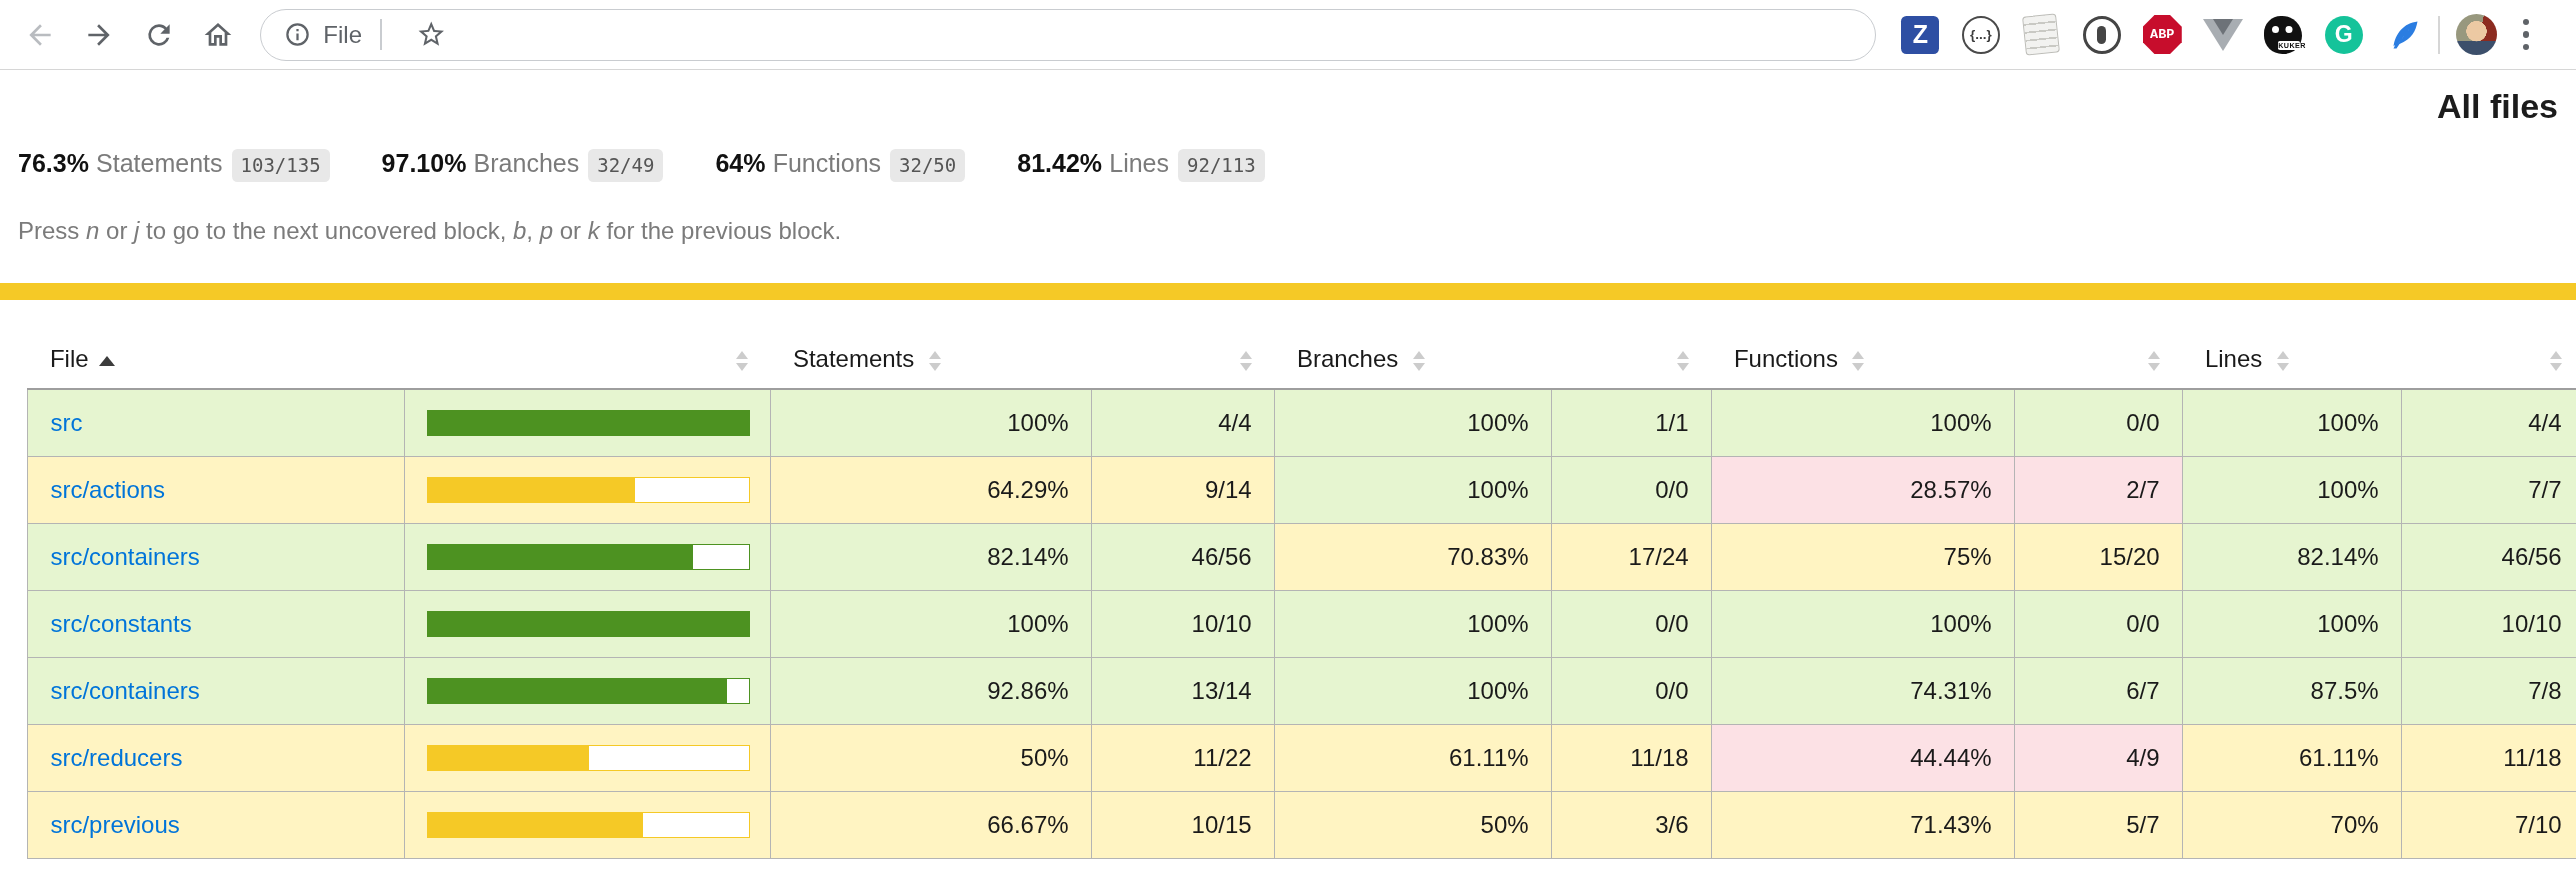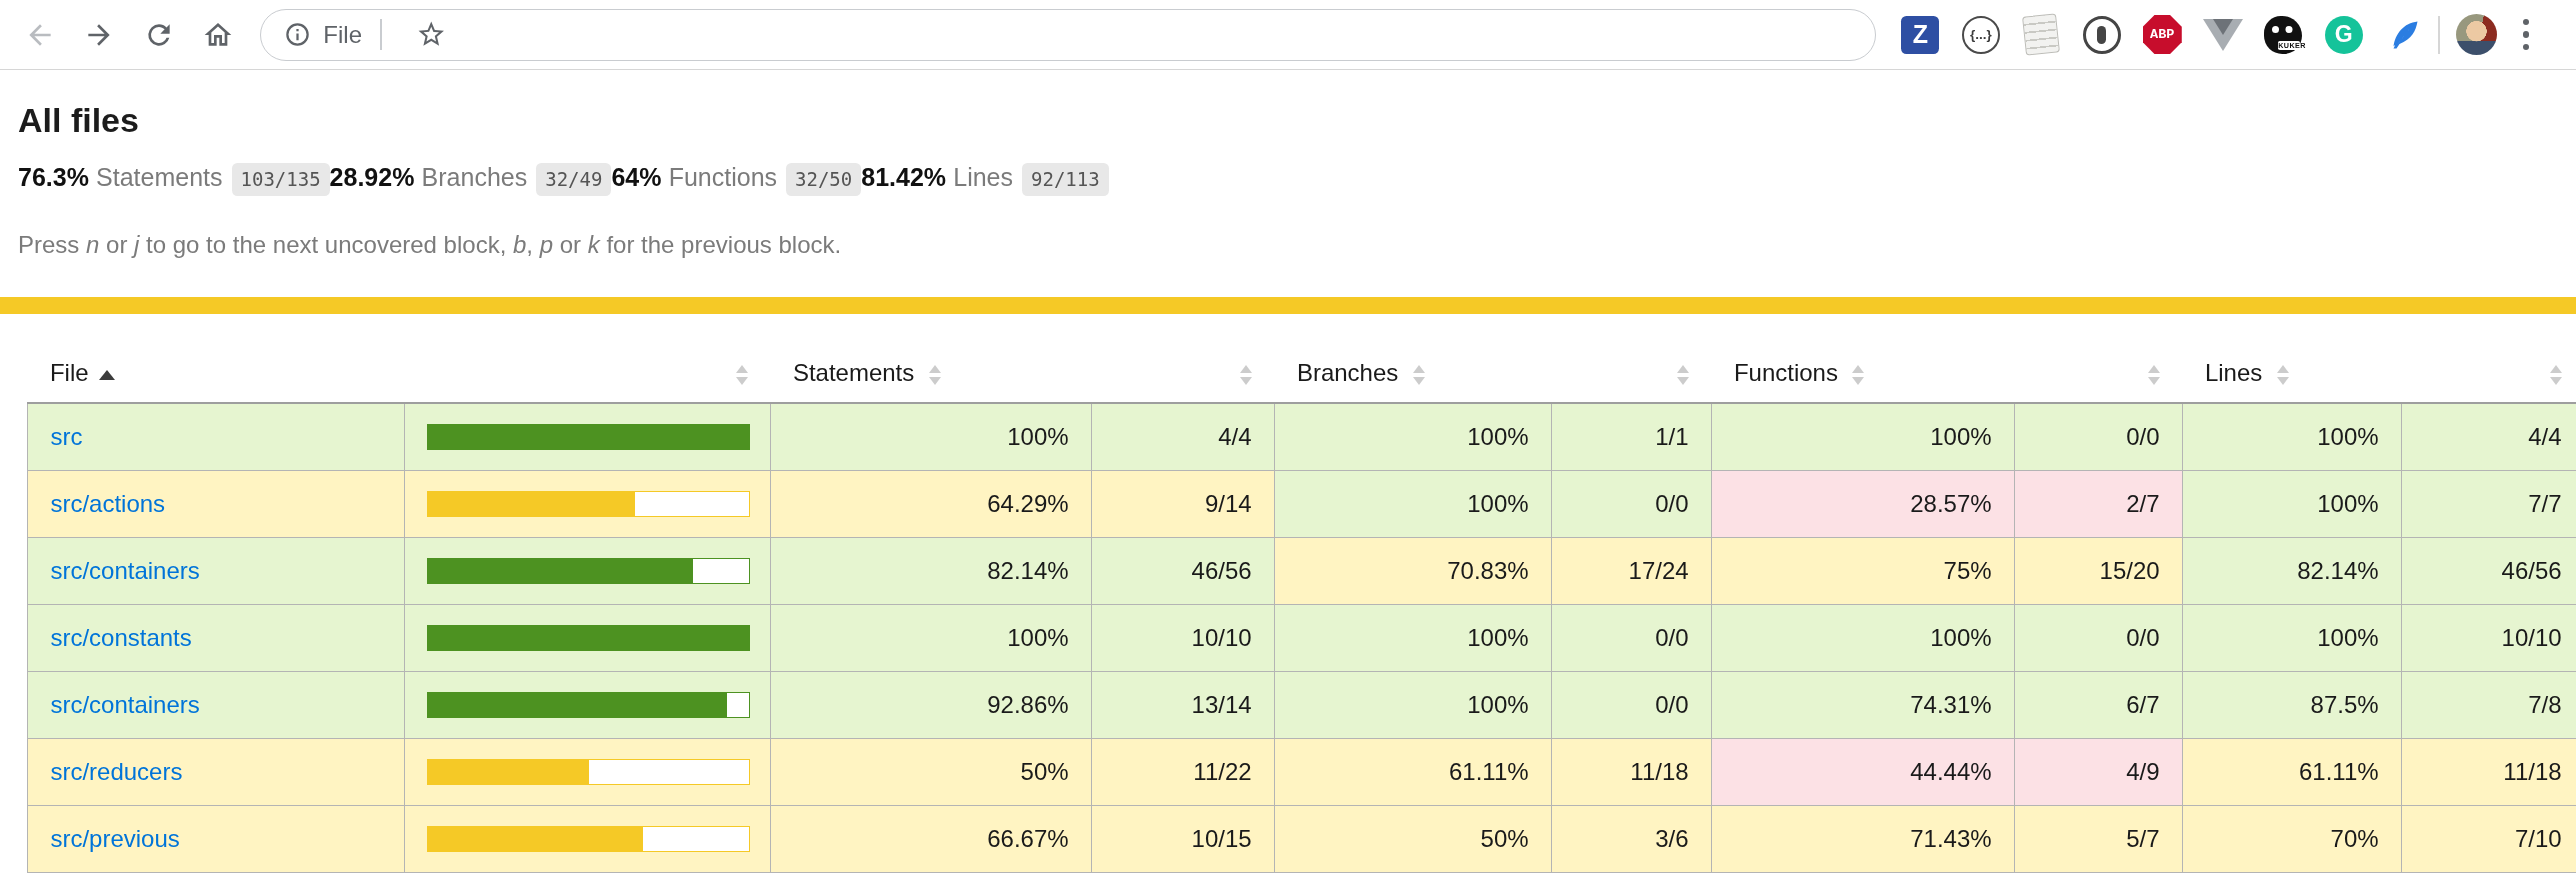--- a/index.html
+++ b/index.html
@@ -59,22 +59,22 @@
             background:
               radial-gradient(circle at 50% 42%, #ecc9a3 0 32%, rgba(0,0,0,0) 33%),
               linear-gradient(to top, #3c4f6b 0 34%, rgba(0,0,0,0) 34%),
               linear-gradient(100deg, #98987e 0 58%, #8c2b20 58%); }
   .menu-dots { width: 36px; height: 41px; display:flex; flex-direction:column; align-items:center;
                justify-content:center; gap: 6.3px; cursor:pointer; margin-left: 10.8px; }
   .menu-dots i { width: 6.3px; height: 6.3px; border-radius: 50%; background: #5f6368; }
 
   
   .wrapper { padding: 14.4px 18px 0 18px; }
-  h1[data-name="page-title"] { font-size: 34px; font-weight: bold; color: #1c1c1c; margin: 17px 0 23px; }
-  .summary { display: flex; flex-wrap: nowrap; margin-bottom: 39px; }
+  h1[data-name="page-title"] { font-size: 34px; font-weight: bold; color: #1c1c1c; margin: 3px 0 23px; text-align: right; }
+  .summary { display: flex; flex-wrap: nowrap; gap: 52px; margin-bottom: 39px; }
   .summary-item { font-size: 25px; white-space: nowrap; }
   .summary-item strong { color: #111; font-weight: bold; }
   .summary-item .metric-label { color: #7b7b7b; margin: 0 9px 0 7.2px; }
   .fraction { font-family: "DejaVu Sans Mono", "Liberation Mono", monospace; font-size: 19px;
               color: #555; background: #e8e8e8; padding: 5.4px 9px; border-radius: 5.4px; }
   .hint { color: #7b7b7b; font-size: 24px; margin-bottom: 38px; }
   .hint i { font-style: italic; }
   .status-line { height: 17px; width: 2576px; margin-left: -18px; background: var(--status-line, #f5c926); }
 
   
@@ -184,21 +184,21 @@
       <i></i>
       <i></i>
     </div>
 </div>
 
 <div class="wrapper" data-name="coverage-report">
   <h1 data-name="page-title">All files</h1>
 
   <div class="summary" data-name="coverage-summary">
       <div class="summary-item" data-name="summary-metric"><strong data-name="metric-percentage">76.3%</strong><span class="metric-label" data-name="metric-label">Statements</span><span class="fraction" data-name="metric-fraction">103/135</span></div>
-      <div class="summary-item" data-name="summary-metric"><strong data-name="metric-percentage">28.92%</strong><span class="metric-label" data-name="metric-label">Branches</span><span class="fraction" data-name="metric-fraction">32/49</span></div>
+      <div class="summary-item" data-name="summary-metric"><strong data-name="metric-percentage">97.10%</strong><span class="metric-label" data-name="metric-label">Branches</span><span class="fraction" data-name="metric-fraction">32/49</span></div>
       <div class="summary-item" data-name="summary-metric"><strong data-name="metric-percentage">64%</strong><span class="metric-label" data-name="metric-label">Functions</span><span class="fraction" data-name="metric-fraction">32/50</span></div>
       <div class="summary-item" data-name="summary-metric"><strong data-name="metric-percentage">81.42%</strong><span class="metric-label" data-name="metric-label">Lines</span><span class="fraction" data-name="metric-fraction">92/113</span></div>
     </div>
 
   <p class="hint" data-name="keyboard-hint"><span data-name="hint-text">Press </span><i data-name="hint-text">n</i><span data-name="hint-text"> or </span><i data-name="hint-text">j</i><span data-name="hint-text"> to go to the next uncovered block, </span><i data-name="hint-text">b</i><span data-name="hint-text">, </span><i data-name="hint-text">p</i><span data-name="hint-text"> or </span><i data-name="hint-text">k</i><span data-name="hint-text"> for the previous block.</span></p>
 
   <div class="status-line" data-name="coverage-status-line"></div>
 
   <table class="coverage" data-name="coverage-table">
     <colgroup>

